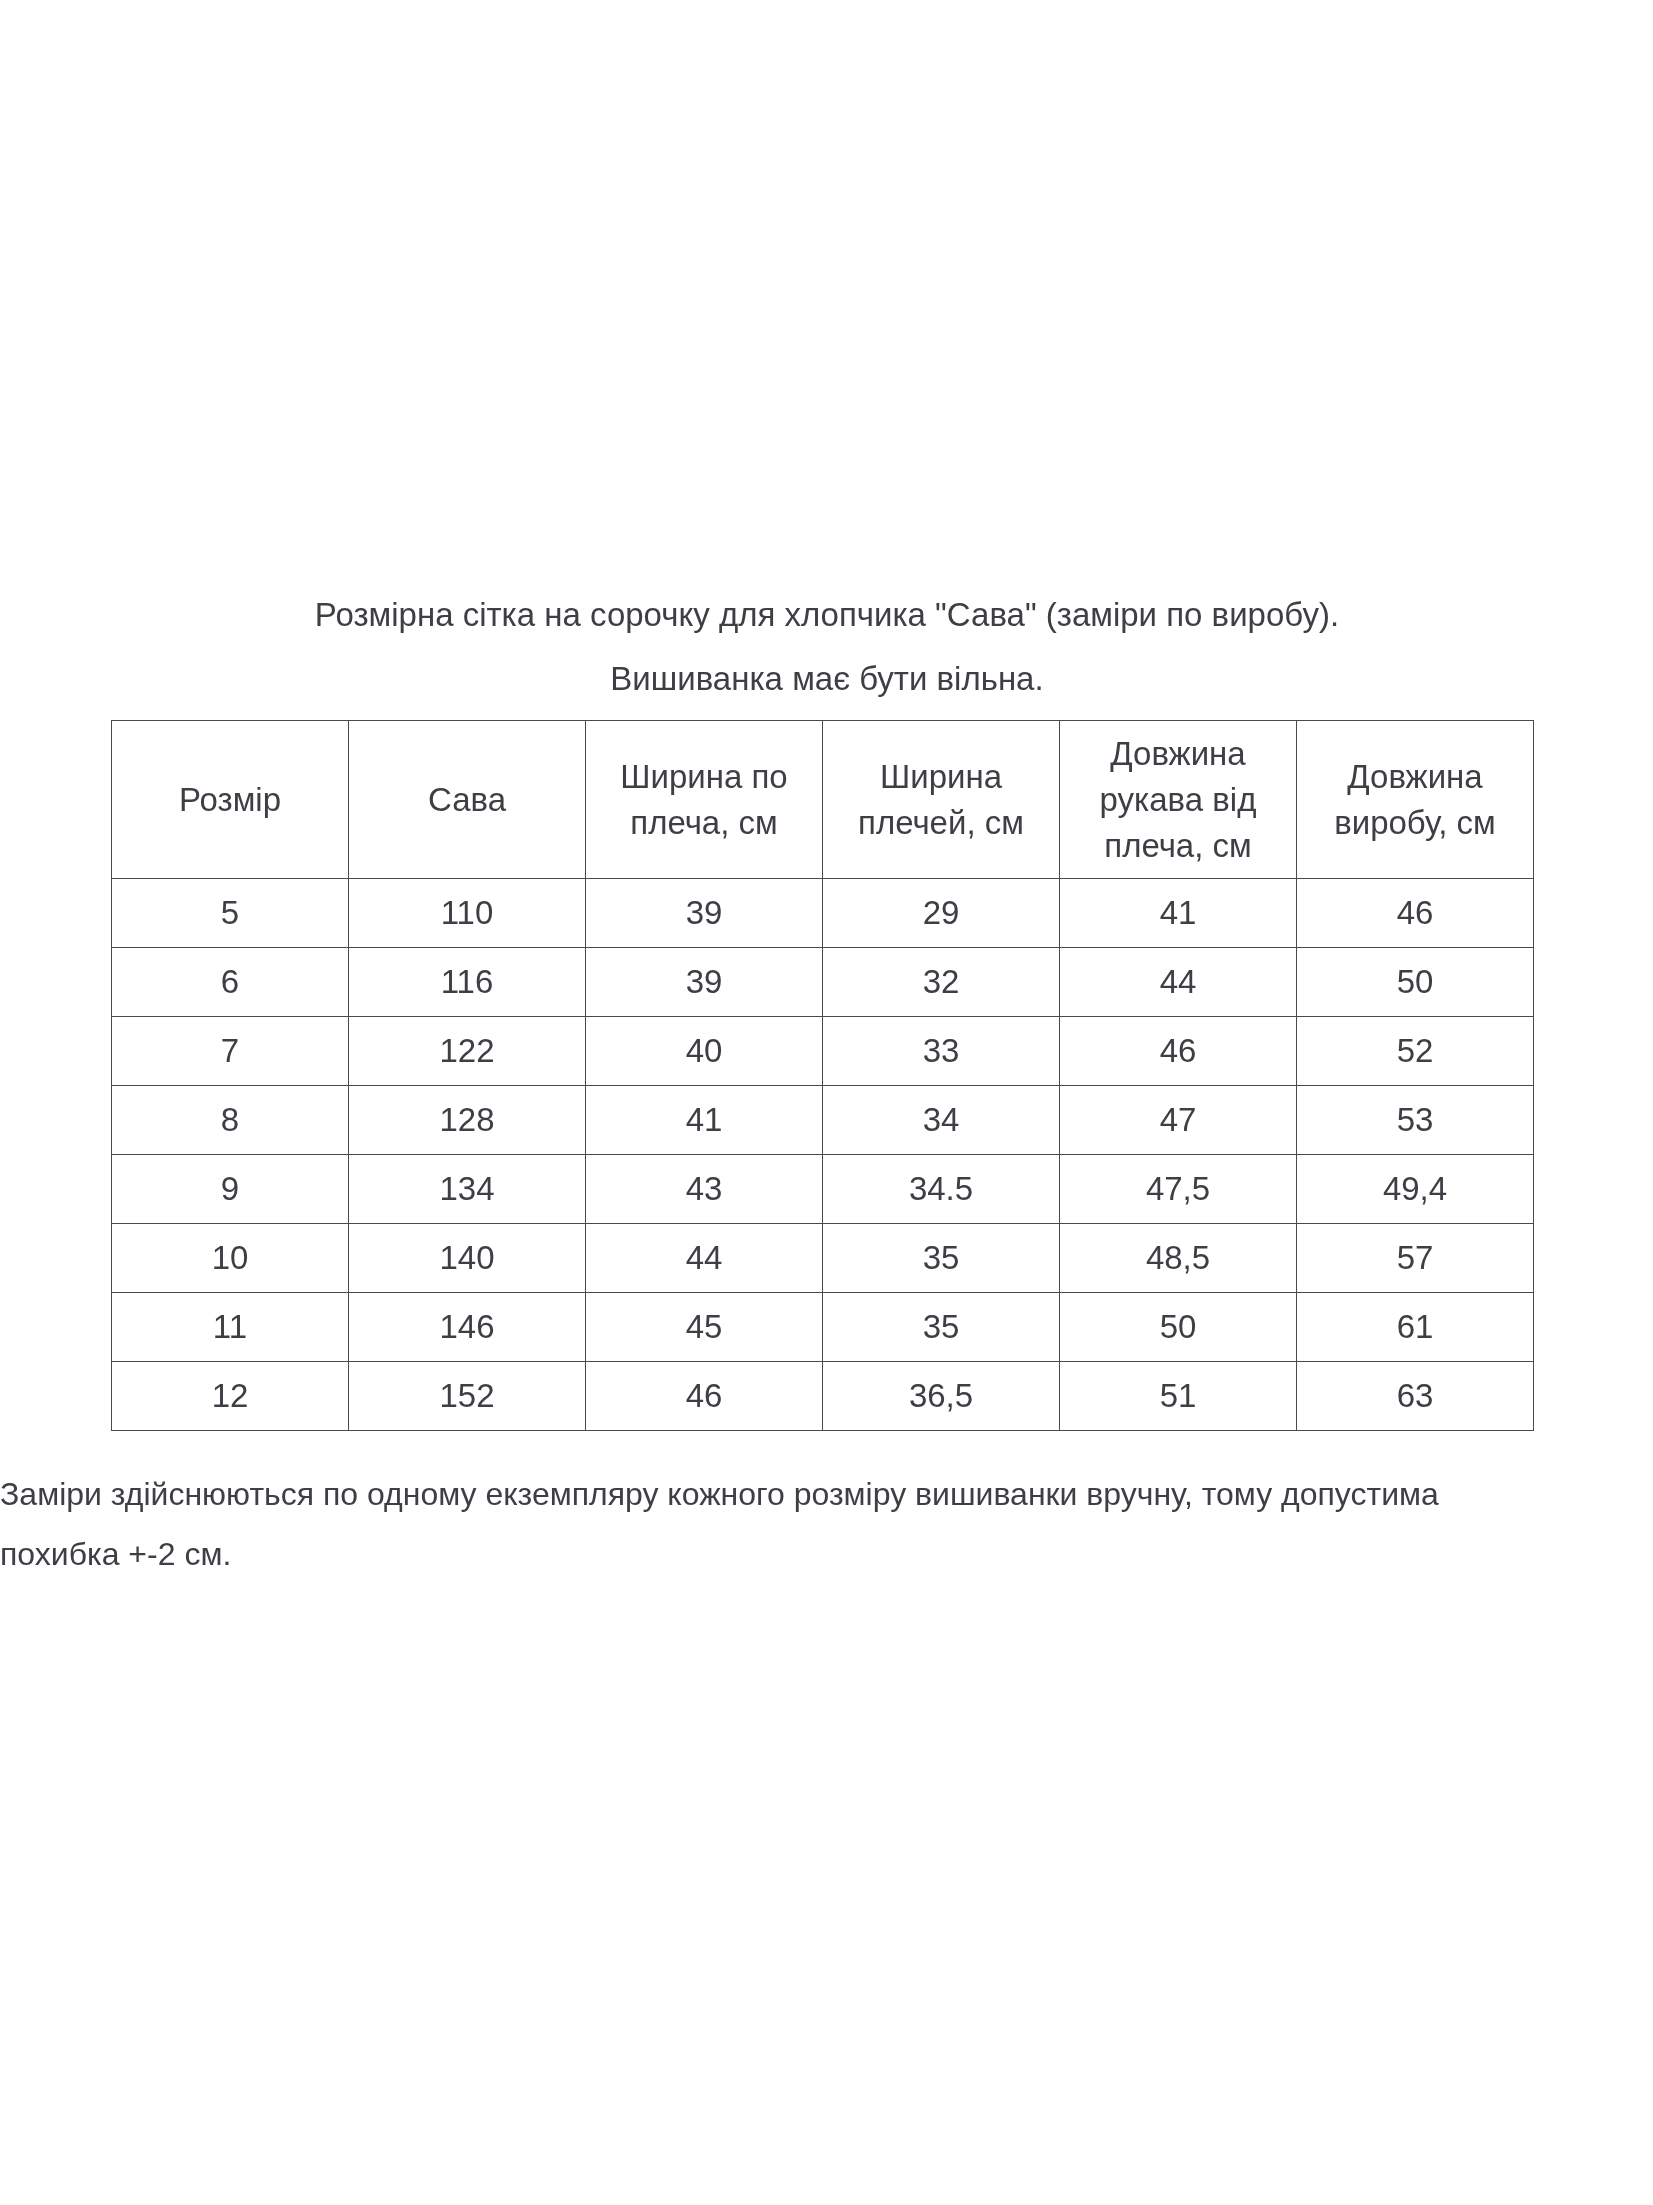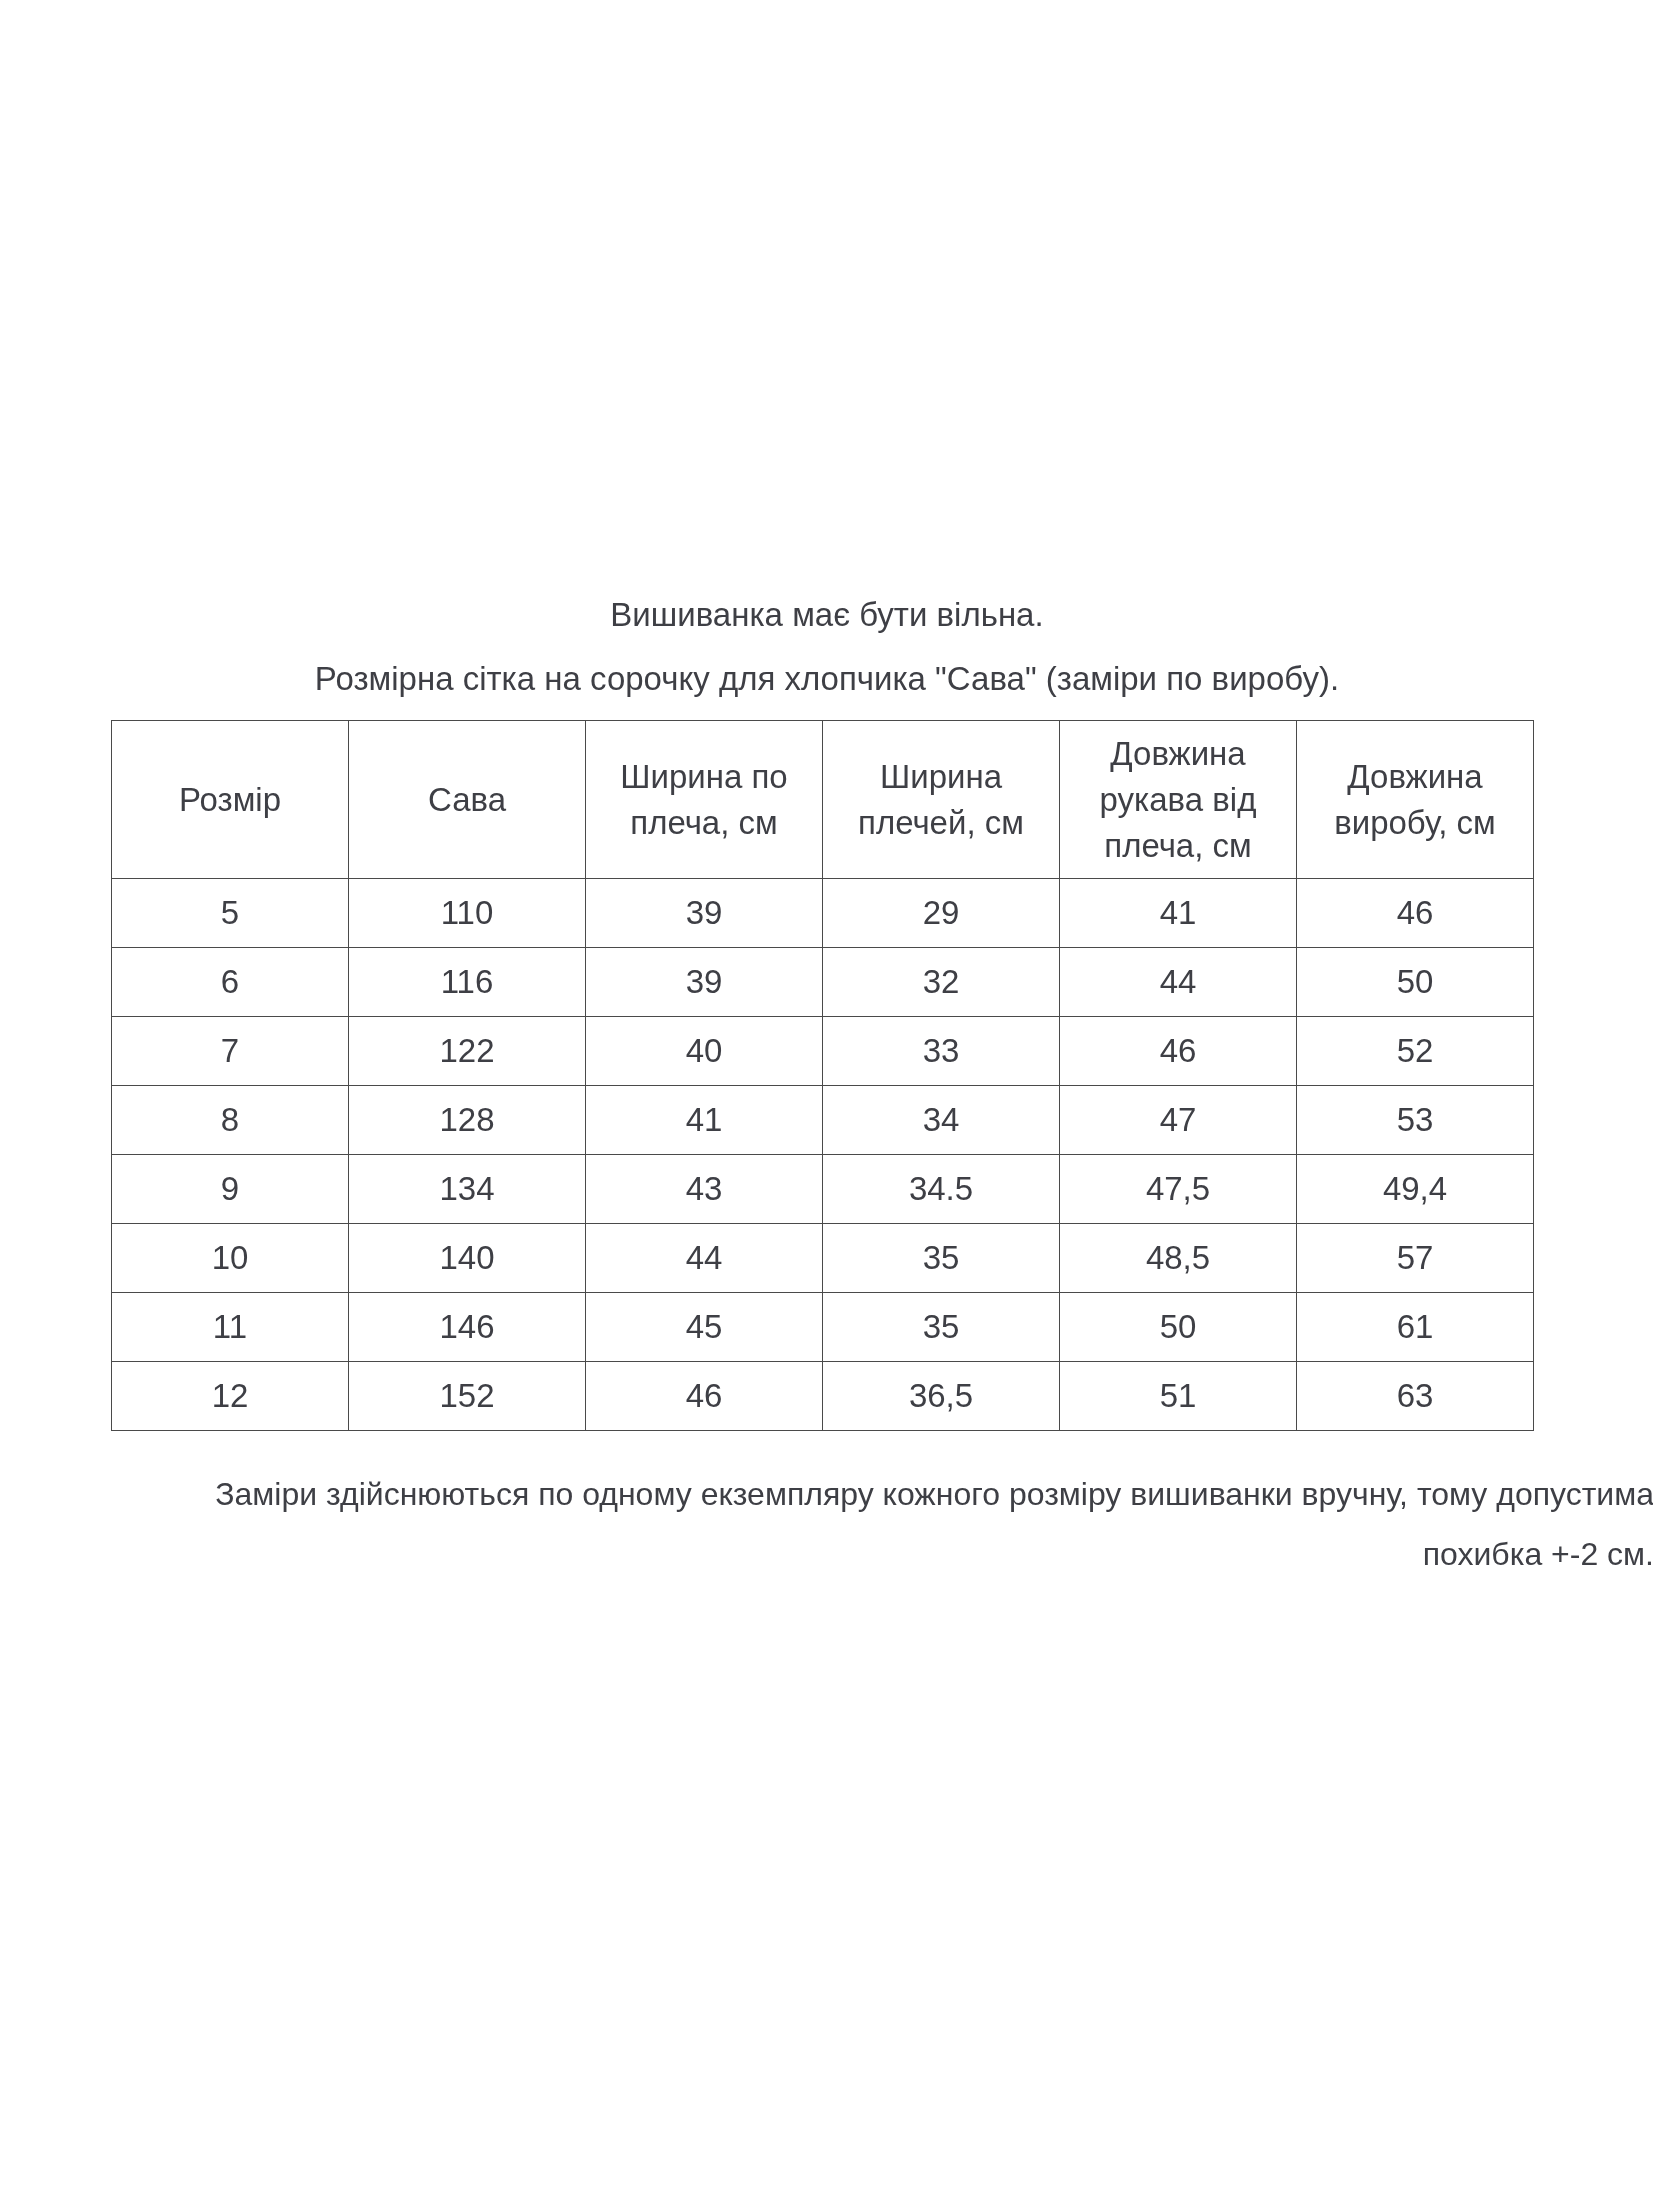--- a/index.html
+++ b/index.html
@@ -41,33 +41,33 @@
     background:#ffffff;
   }
   .size-table thead tr{height:158px;}
   .size-table thead th{line-height:46px;}
   .size-table tbody tr{height:69px;}
   .footer-block{
     position:absolute;
     top:1464px;
     left:0;
     width:100%;
-    text-align:right;
+    text-align:left;
     font-size:32px;
     line-height:60px;
   }
 </style>
 </head>
 <body>
 
 <div class="page">
 
   <div class="title-block">
+    <div>Розмірна сітка на сорочку для хлопчика "Сава" (заміри по виробу).</div>
     <div>Вишиванка має бути вільна.</div>
-    <div>Розмірна сітка на сорочку для хлопчика "Сава" (заміри по виробу).</div>
   </div>
 
   <table class="size-table">
     <thead>
       <tr>
         <th>Розмір</th>
         <th>Сава</th>
         <th>Ширина по плеча, см</th>
         <th>Ширина плечей, см</th>
         <th>Довжина рукава від плеча, см</th>

